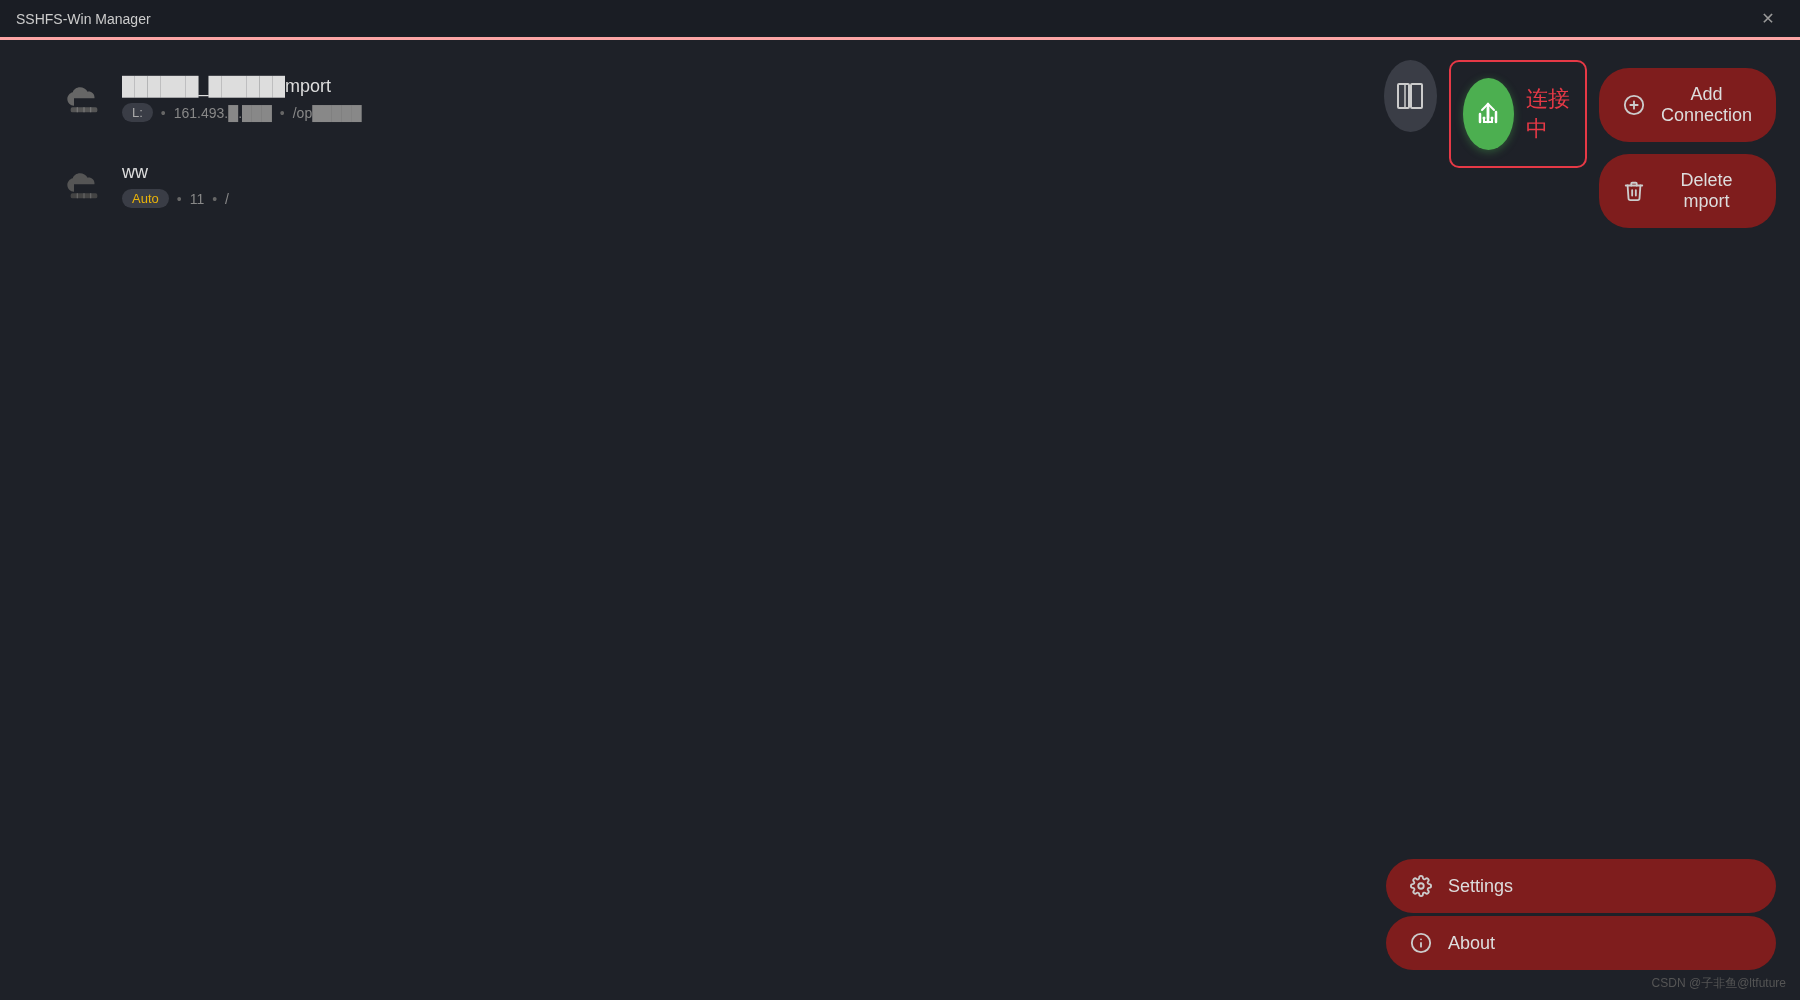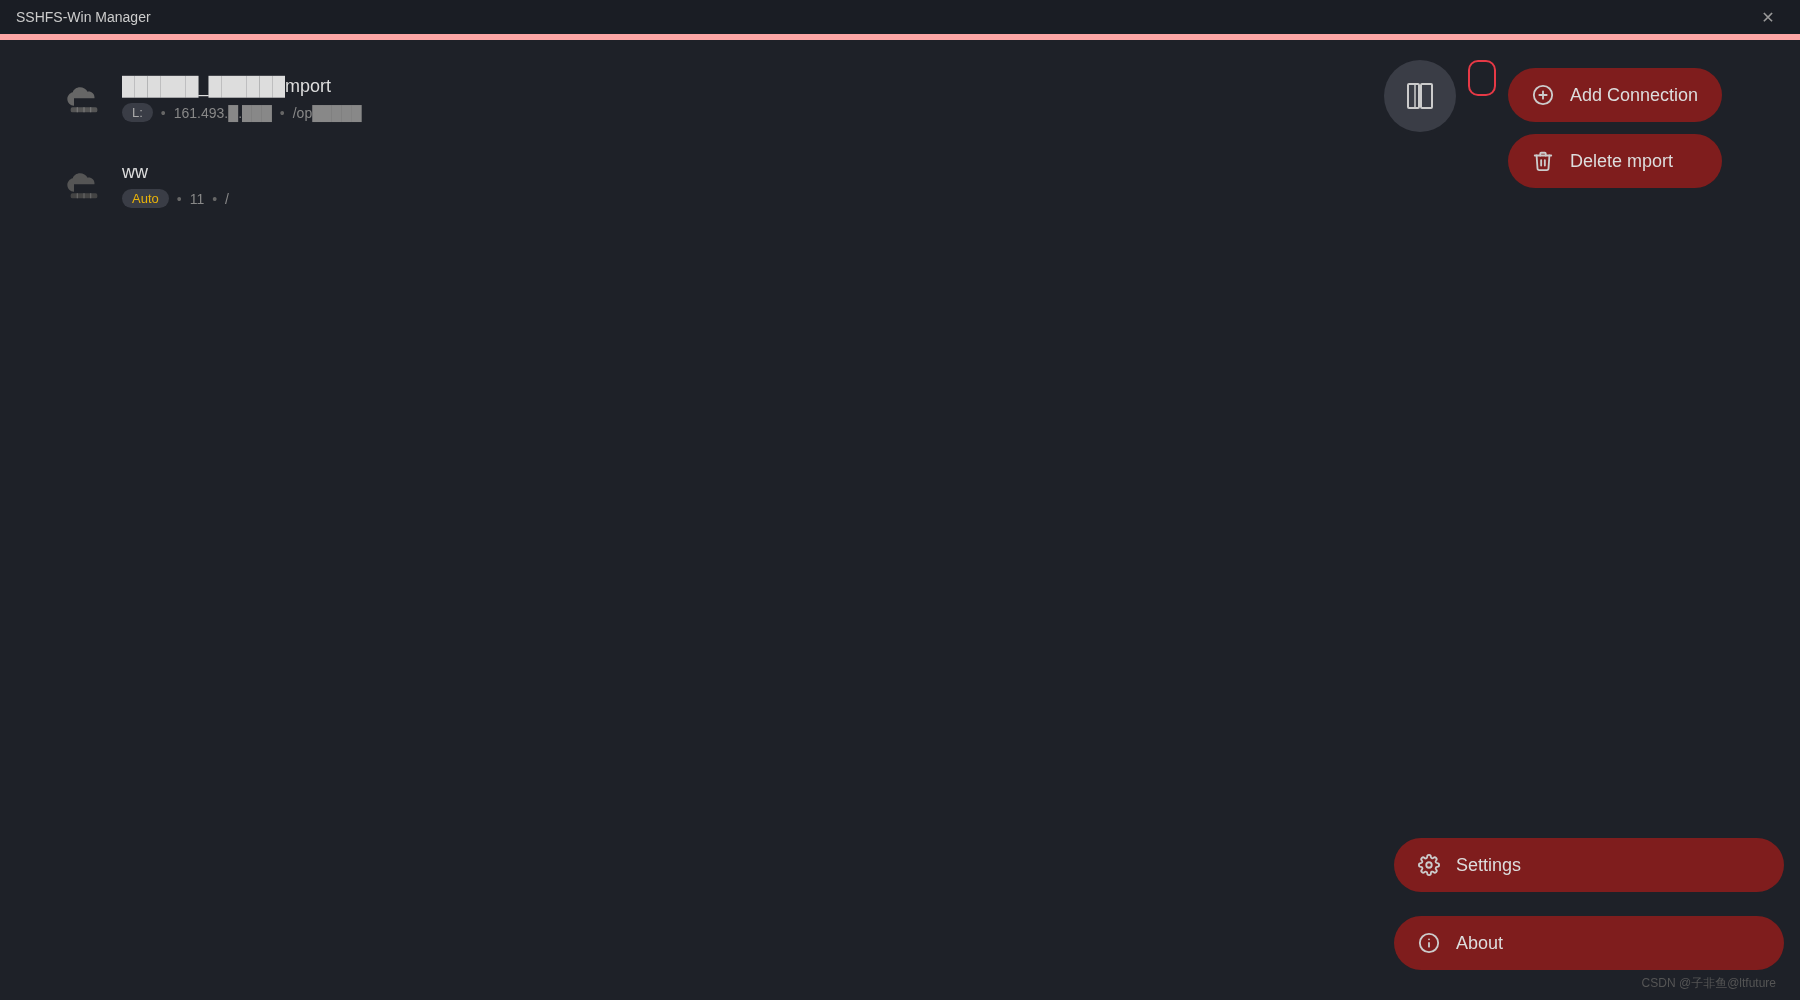--- a/index.html
+++ b/index.html
@@ -16,21 +16,21 @@
 
     
     .titlebar {
       width: 100%;
       height: 40px;
       background: #1a1d24;
       display: flex;
       align-items: center;
       justify-content: space-between;
       padding: 0 16px;
-      border-bottom: 6px solid #fca5a5;
+      border-bottom: 3px solid #fca5a5;
       position: relative;
       z-index: 10;
     }
 
     .titlebar-title {
       font-size: 14px;
       color: #ccc;
       font-weight: 400;
     }
 
@@ -222,32 +222,32 @@
     .menu-btn svg {
       width: 22px;
       height: 22px;
       flex-shrink: 0;
     }
 
     
     .bottom-buttons {
       position: absolute;
       bottom: 30px;
-      right: 16px;
-      display: flex;
-      flex-direction: column;
-      gap: 24px;
+      right: 24px;
+      display: flex;
+      flex-direction: column;
+      gap: 3px;
       width: 390px;
     }
 
     
     .watermark {
       position: absolute;
       bottom: 8px;
-      right: 24px;
+      right: 14px;
       font-size: 12px;
       color: #555;
       text-align: center;
     }
 
     
     .top-right-area {
       display: flex;
       flex-direction: row;
       align-items: flex-start;
@@ -335,20 +335,36 @@
       <button class="book-btn" title="Open Explorer">
         <svg viewBox="0 0 32 32" fill="none" stroke="#ccc" stroke-width="2">
           <rect x="4" y="4" width="11" height="24" rx="1"></rect>
           <rect x="17" y="4" width="11" height="24" rx="1"></rect>
           <line x1="11" y1="4" x2="11" y2="28" stroke="#ccc" stroke-width="1.5"></line>
         </svg>
       </button>
 
       <div class="red-box">
 
+        <div class="connect-row">
+          <button class="btn-connect-green">
+            <svg viewBox="0 0 32 32" fill="none" stroke="white" stroke-width="2.5" stroke-linecap="round">
+              <line x1="8" y1="16" x2="8" y2="24"></line>
+              <line x1="16" y1="10" x2="16" y2="24"></line>
+              <line x1="24" y1="14" x2="24" y2="24"></line>
+
+              <path d="M10 12 L16 6 L22 12" stroke="white" stroke-width="2"></path>
+              <line x1="16" y1="6" x2="16" y2="20"></line>
+              <circle cx="12" cy="20" r="1.5" fill="white" stroke="none"></circle>
+              <circle cx="20" cy="20" r="1.5" fill="white" stroke="none"></circle>
+              <path d="M12 20 L12 24 L20 24 L20 20" stroke="white" stroke-width="2"></path>
+            </svg>
+          </button>
+          <span class="status-label">连接中</span>
+        </div>
 
       </div>
 
       <div class="menu-buttons">
         <button class="menu-btn">
           <svg viewBox="0 0 24 24" fill="none" stroke="#ccc" stroke-width="2" stroke-linecap="round">
             <circle cx="12" cy="12" r="10"></circle>
             <line x1="12" y1="8" x2="12" y2="16"></line>
             <line x1="8" y1="12" x2="16" y2="12"></line>
           </svg>

